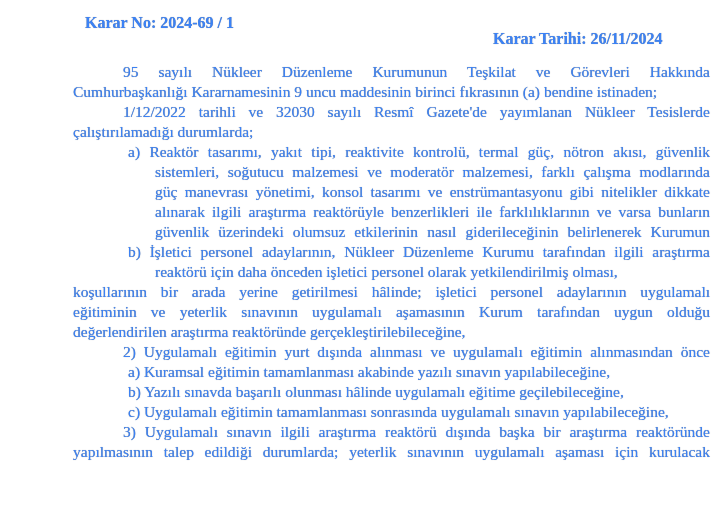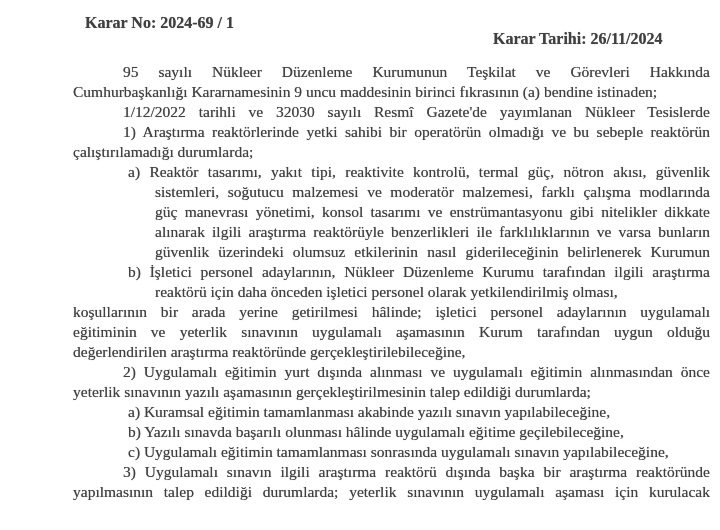--- a/index.html
+++ b/index.html
@@ -7,21 +7,21 @@
     padding: 0;
     background: #ffffff;
   }
   .page {
     position: relative;
     width: 720px;
     height: 530px;
     background: #ffffff;
     overflow: hidden;
     font-family: "Liberation Serif", "DejaVu Serif", serif;
-    color: #404040;
+    color: #3b82f6;
     text-shadow: 0 0 0.7px rgba(20,20,20,0.55);
   }
   .header {
     position: absolute;
     top: 14px;
     left: 0;
     width: 720px;
     height: 24px;
     font-weight: bold;
     font-size: 16px;
@@ -71,34 +71,32 @@
 
   <div class="header">
     <span class="h-left">Karar No: 2024-69 / 1</span>
     <span class="h-right">Karar Tarihi: 26/11/2024</span>
   </div>
 
   <div class="body-text">
     <div class="ln ind">95 sayılı Nükleer Düzenleme Kurumunun Teşkilat ve Görevleri Hakkında</div>
     <div class="ln end">Cumhurbaşkanlığı Kararnamesinin 9 uncu maddesinin birinci fıkrasının (a) bendine istinaden;</div>
     <div class="ln ind">1/12/2022 tarihli ve 32030 sayılı Resmî Gazete'de yayımlanan Nükleer Tesislerde</div>
-    <div class="ln ind">1) Araştırma reaktörlerinde yetki sahibi bir operatörün olmadığı ve bu sebeple reaktörün</div>
     <div class="ln end">çalıştırılamadığı durumlarda;</div>
     <div class="ln la">a) Reaktör tasarımı, yakıt tipi, reaktivite kontrolü, termal güç, nötron akısı, güvenlik</div>
     <div class="ln lc">sistemleri, soğutucu malzemesi ve moderatör malzemesi, farklı çalışma modlarında</div>
     <div class="ln lc">güç manevrası yönetimi, konsol tasarımı ve enstrümantasyonu gibi nitelikler dikkate</div>
     <div class="ln lc">alınarak ilgili araştırma reaktörüyle benzerlikleri ile farklılıklarının ve varsa bunların</div>
     <div class="ln lc">güvenlik üzerindeki olumsuz etkilerinin nasıl giderileceğinin belirlenerek Kurumun</div>
     <div class="ln la">b) İşletici personel adaylarının, Nükleer Düzenleme Kurumu tarafından ilgili araştırma</div>
     <div class="ln lc end">reaktörü için daha önceden işletici personel olarak yetkilendirilmiş olması,</div>
     <div class="ln">koşullarının bir arada yerine getirilmesi hâlinde; işletici personel adaylarının uygulamalı</div>
     <div class="ln">eğitiminin ve yeterlik sınavının uygulamalı aşamasının Kurum tarafından uygun olduğu</div>
     <div class="ln end">değerlendirilen araştırma reaktöründe gerçekleştirilebileceğine,</div>
     <div class="ln ind">2) Uygulamalı eğitimin yurt dışında alınması ve uygulamalı eğitimin alınmasından önce</div>
-    <div class="ln end">yeterlik sınavının yazılı aşamasının gerçekleştirilmesinin talep edildiği durumlarda;</div>
     <div class="ln la end">a) Kuramsal eğitimin tamamlanması akabinde yazılı sınavın yapılabileceğine,</div>
     <div class="ln la end">b) Yazılı sınavda başarılı olunması hâlinde uygulamalı eğitime geçilebileceğine,</div>
     <div class="ln la end">c) Uygulamalı eğitimin tamamlanması sonrasında uygulamalı sınavın yapılabileceğine,</div>
     <div class="ln ind">3) Uygulamalı sınavın ilgili araştırma reaktörü dışında başka bir araştırma reaktöründe</div>
     <div class="ln">yapılmasının talep edildiği durumlarda; yeterlik sınavının uygulamalı aşaması için kurulacak</div>
   </div>
 
 </div>
 
 </body></html>

